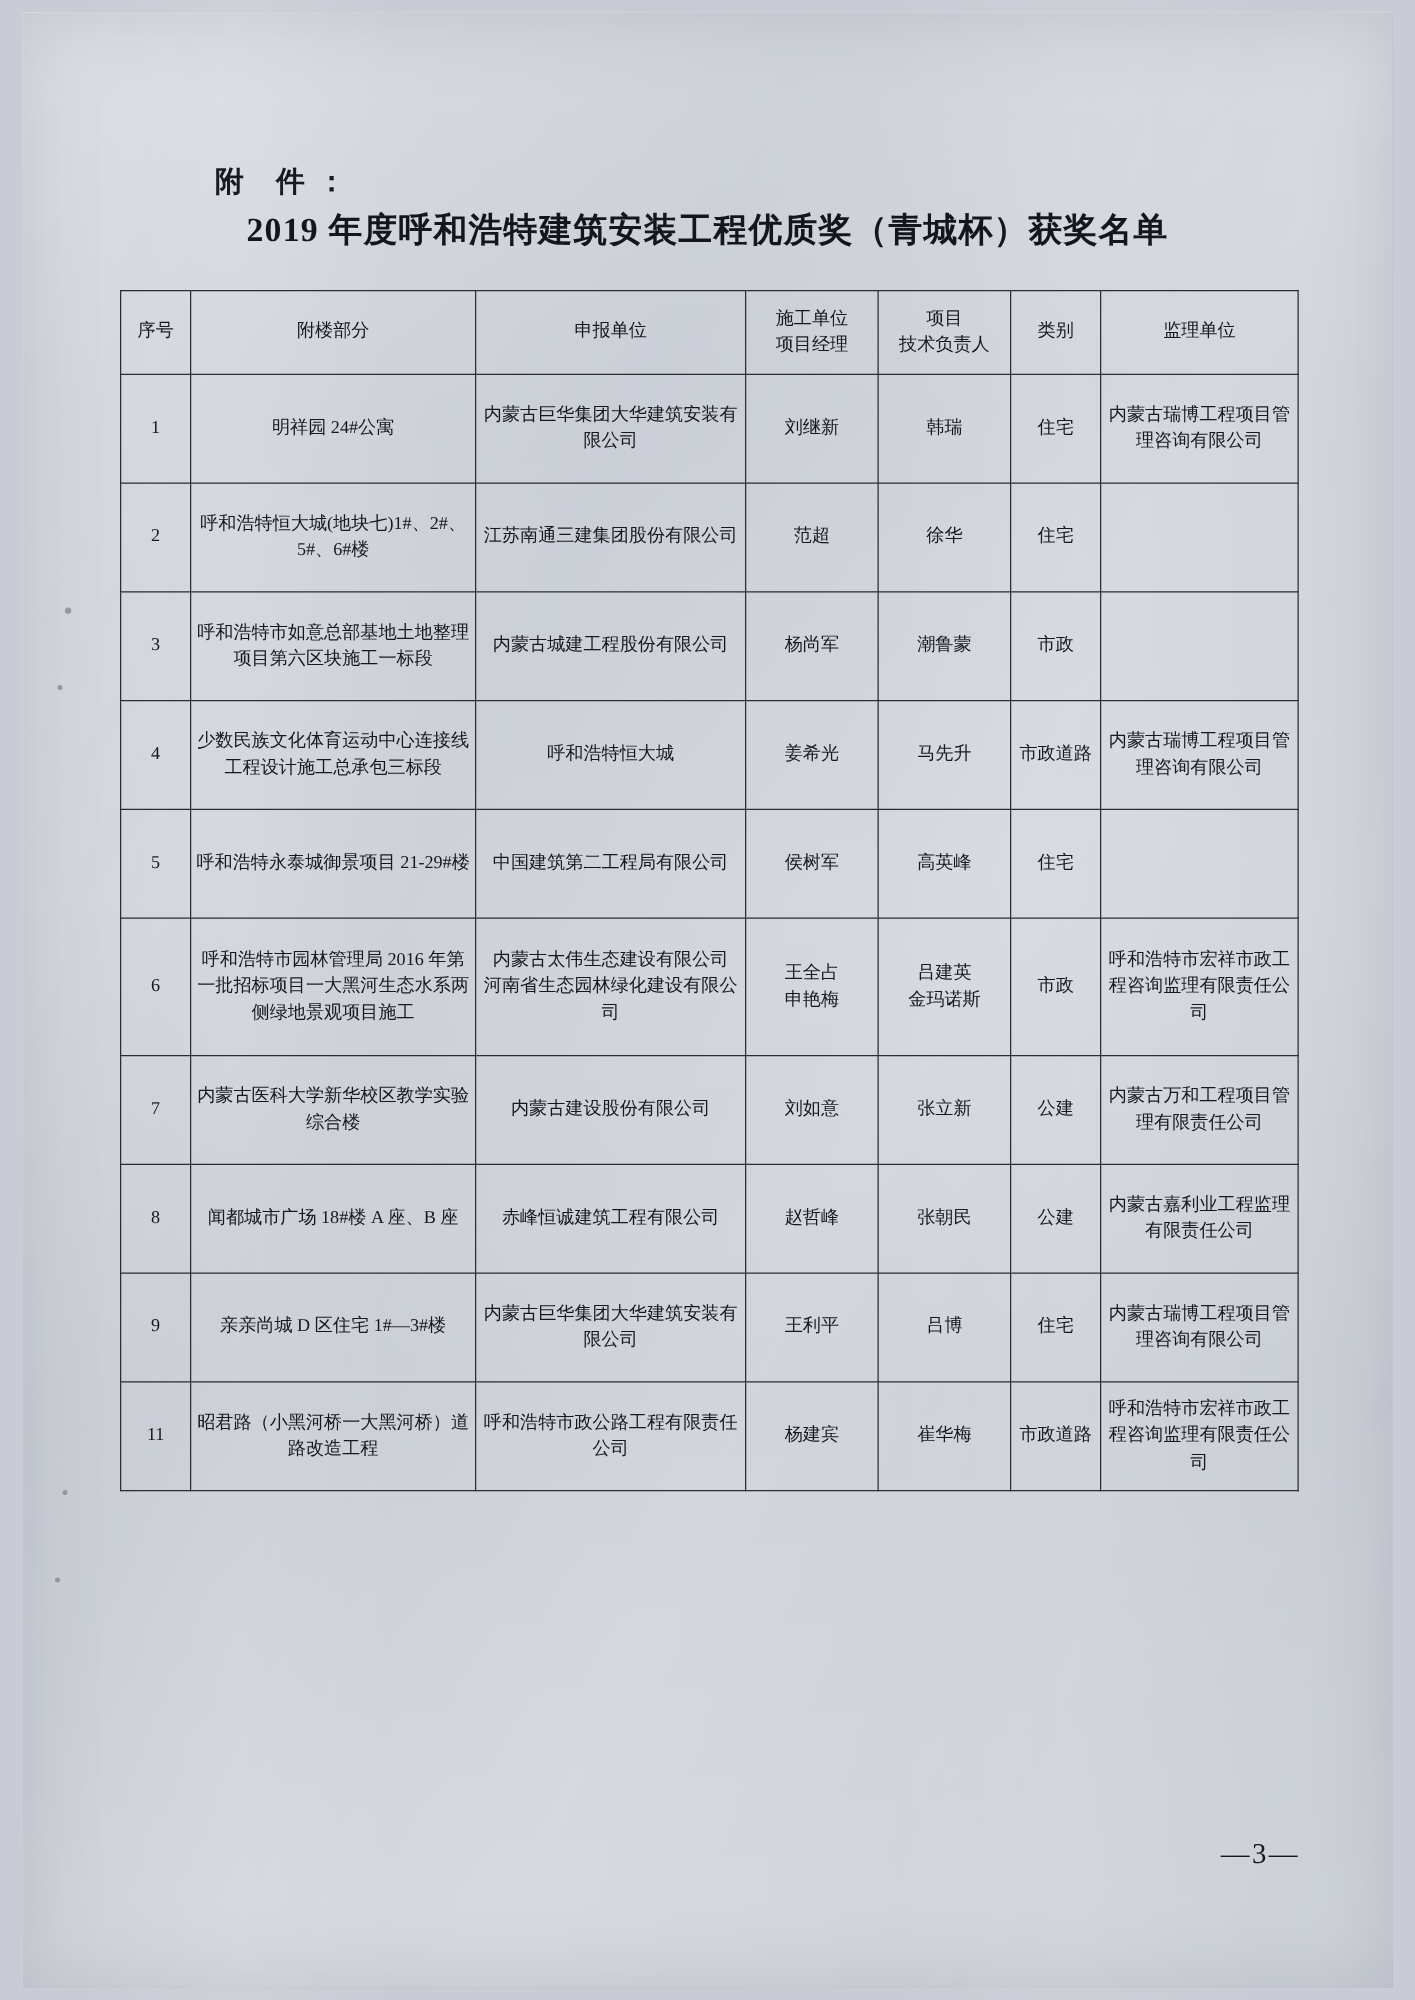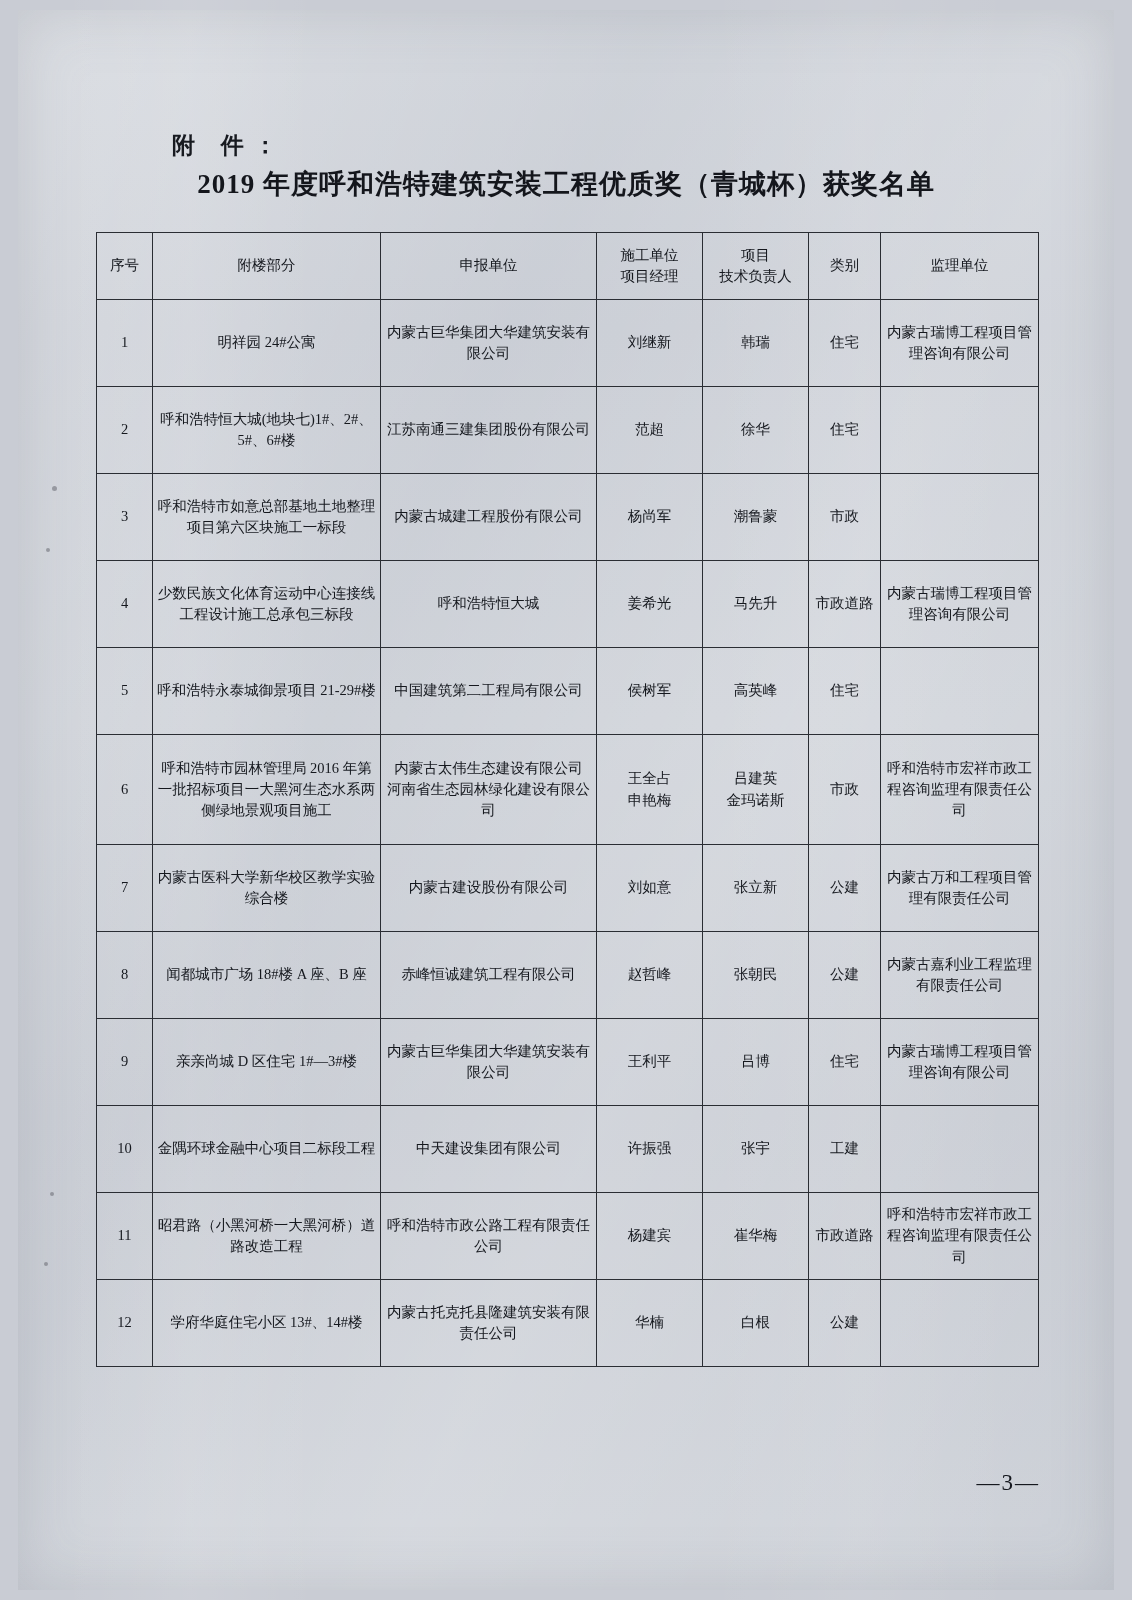--- a/index.html
+++ b/index.html
@@ -232,43 +232,25 @@
       <tr class="row-tall">
         <td>9</td>
         <td class="cell-name">亲亲尚城 D 区住宅 1#—3#楼</td>
         <td class="cell-unit">内蒙古巨华集团大华建筑安装有限公司</td>
         <td class="multi">王利平</td>
         <td class="multi">吕博</td>
         <td class="multi">住宅</td>
         <td class="cell-sup">内蒙古瑞博工程项目管理咨询有限公司</td>
       </tr>
       <tr class="row-tall">
-        <td>10</td>
-        <td class="cell-name">金隅环球金融中心项目二标段工程</td>
-        <td class="cell-unit">中天建设集团有限公司</td>
-        <td class="multi">许振强</td>
-        <td class="multi">张宇</td>
-        <td class="multi">工建</td>
-        <td class="cell-sup"></td>
-      </tr>
-      <tr class="row-tall">
         <td>11</td>
         <td class="cell-name">昭君路（小黑河桥一大黑河桥）道路改造工程</td>
         <td class="cell-unit">呼和浩特市政公路工程有限责任公司</td>
         <td class="multi">杨建宾</td>
         <td class="multi">崔华梅</td>
         <td class="multi">市政道路</td>
         <td class="cell-sup">呼和浩特市宏祥市政工程咨询监理有限责任公司</td>
       </tr>
-      <tr class="row-tall">
-        <td>12</td>
-        <td class="cell-name">学府华庭住宅小区 13#、14#楼</td>
-        <td class="cell-unit">内蒙古托克托县隆建筑安装有限责任公司</td>
-        <td class="multi">华楠</td>
-        <td class="multi">白根</td>
-        <td class="multi">公建</td>
-        <td class="cell-sup"></td>
-      </tr>
     </tbody>
   </table>
 
   <div class="page-num">—3—</div>
 </div>
 
 </body></html>

